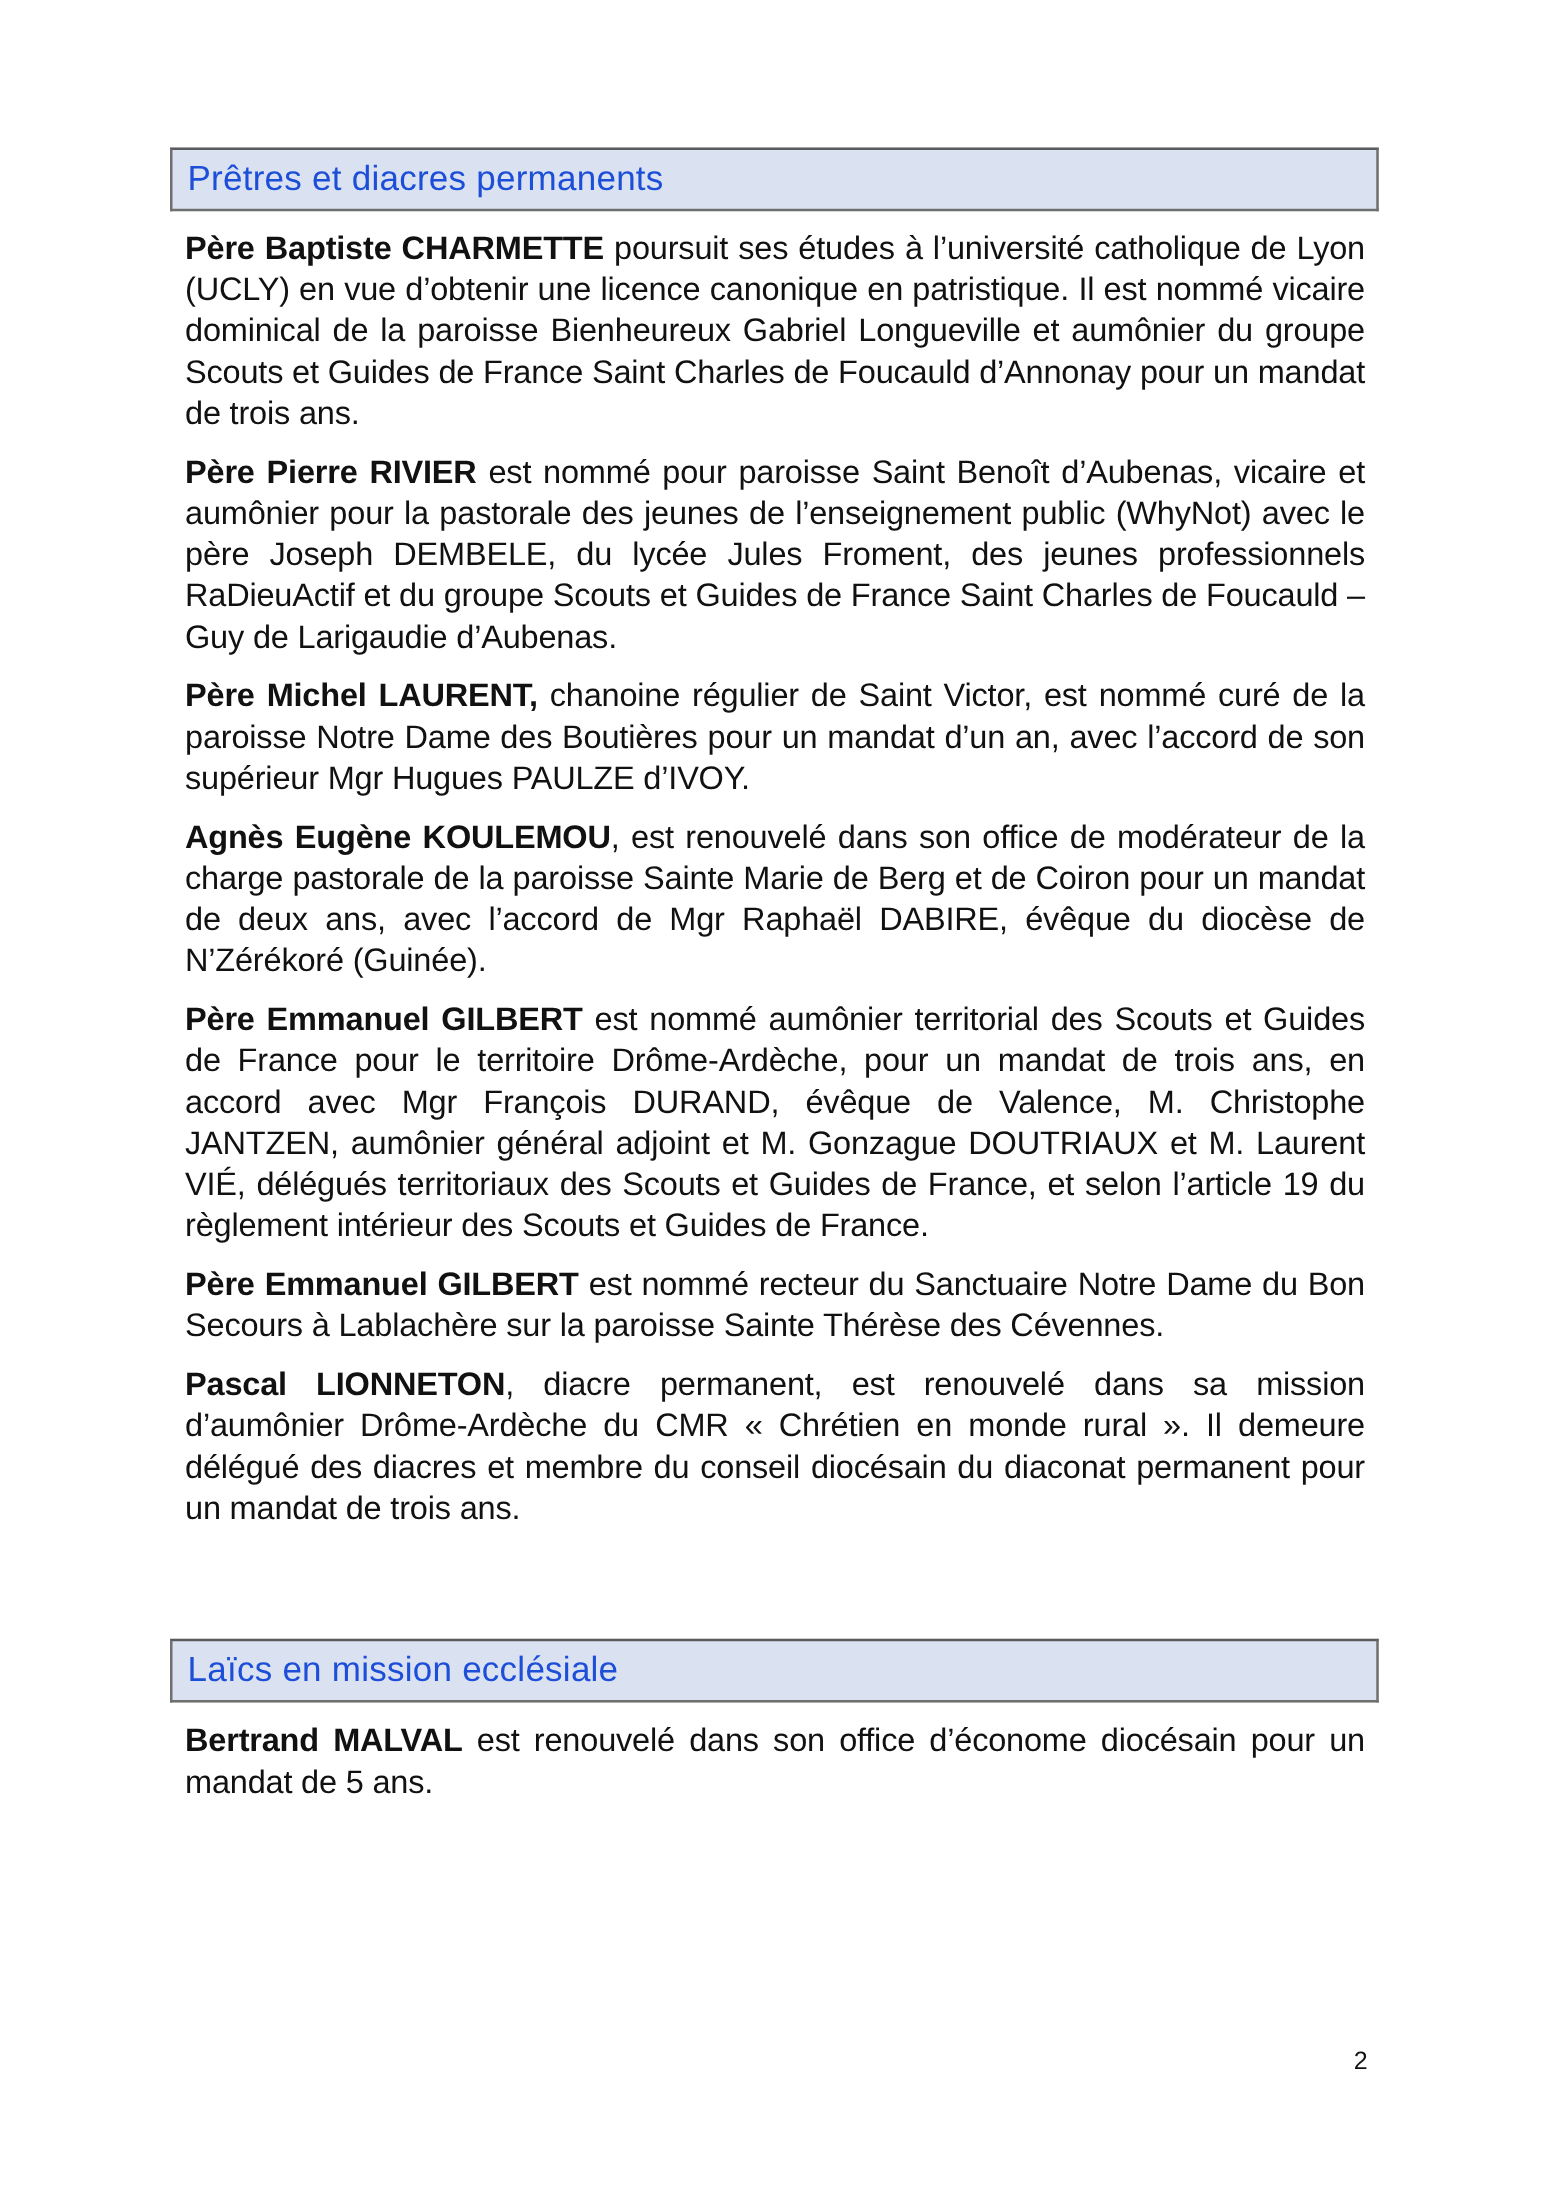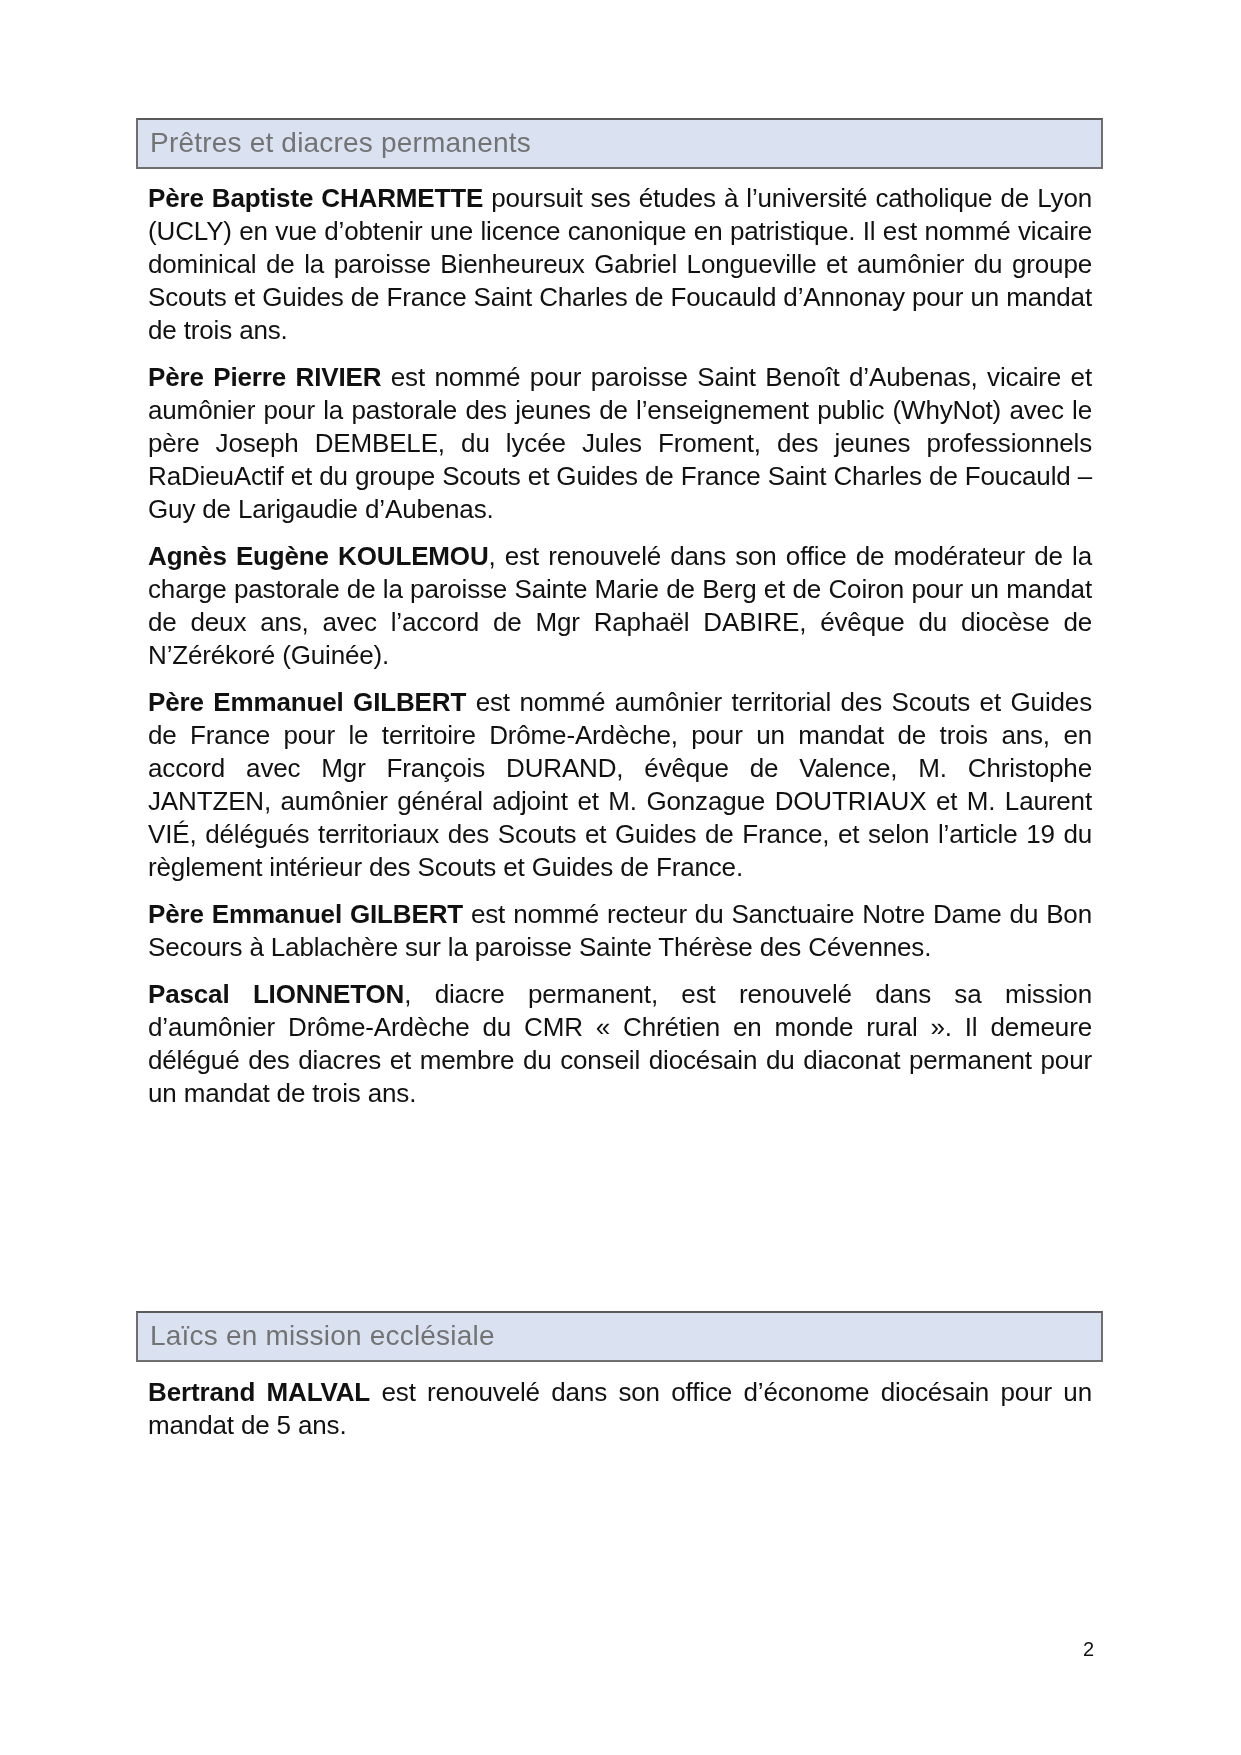--- a/index.html
+++ b/index.html
@@ -29,21 +29,21 @@
       box-sizing: border-box;
       background: #dae2f2;
       border: 2px solid #6f6f6f;
       border-top-color: #5a5a5a;
     }
     .section-heading .heading-text {
       position: absolute;
       left: 12px;
       top: 7px;
       font-size: 28px;
-      color: #737373;
+      color: #1d4ed8;
       letter-spacing: 0.2px;
       white-space: nowrap;
     }
     .body-block {
       position: absolute;
       left: 148px;
       width: 944px;
     }
     .para {
       margin: 0 0 14px 0;
@@ -67,20 +67,21 @@
 
 <div class="page">
 
   <div class="section-heading" style="top:118px;">
     <span class="heading-text">Prêtres et diacres permanents</span>
   </div>
 
   <div class="body-block" style="top:182px;">
     <p class="para"><span class="name">Père Baptiste CHARMETTE</span><span> poursuit ses études à l’université catholique de Lyon (UCLY) en vue d’obtenir une licence canonique en patristique. Il est nommé vicaire dominical de la paroisse Bienheureux Gabriel Longueville et aumônier du groupe Scouts et Guides de France Saint Charles de Foucauld d’Annonay pour un mandat de trois ans.</span></p>
     <p class="para"><span class="name">Père Pierre RIVIER</span><span> est nommé pour paroisse Saint Benoît d’Aubenas, vicaire et aumônier pour la pastorale des jeunes de l’enseignement public (WhyNot) avec le père Joseph DEMBELE, du lycée Jules Froment, des jeunes professionnels RaDieuActif et du groupe Scouts et Guides de France Saint Charles de Foucauld – Guy de Larigaudie d’Aubenas.</span></p>
+    <p class="para"><span class="name">Père Michel LAURENT,</span><span> chanoine régulier de Saint Victor, est nommé curé de la paroisse Notre Dame des Boutières pour un mandat d’un an, avec l’accord de son supérieur Mgr Hugues PAULZE d’IVOY.</span></p>
     <p class="para"><span class="name">Agnès Eugène KOULEMOU</span><span>, est renouvelé dans son office de modérateur de la charge pastorale de la paroisse Sainte Marie de Berg et de Coiron pour un mandat de deux ans, avec l’accord de Mgr Raphaël DABIRE, évêque du diocèse de N’Zérékoré (Guinée).</span></p>
     <p class="para"><span class="name">Père Emmanuel GILBERT</span><span> est nommé aumônier territorial des Scouts et Guides de France pour le territoire Drôme-Ardèche, pour un mandat de trois ans, en accord avec Mgr François DURAND, évêque de Valence, M. Christophe JANTZEN, aumônier général adjoint et M. Gonzague DOUTRIAUX et M. Laurent VIÉ, délégués territoriaux des Scouts et Guides de France, et selon l’article 19 du règlement intérieur des Scouts et Guides de France.</span></p>
     <p class="para"><span class="name">Père Emmanuel GILBERT</span><span> est nommé recteur du Sanctuaire Notre Dame du Bon Secours à Lablachère sur la paroisse Sainte Thérèse des Cévennes.</span></p>
     <p class="para"><span class="name">Pascal LIONNETON</span><span>, diacre permanent, est renouvelé dans sa mission d’aumônier Drôme-Ardèche du CMR « Chrétien en monde rural ». Il demeure délégué des diacres et membre du conseil diocésain du diaconat permanent pour un mandat de trois ans.</span></p>
   </div>
 
   <div class="section-heading" style="top:1311px;">
     <span class="heading-text">Laïcs en mission ecclésiale</span>
   </div>
 

